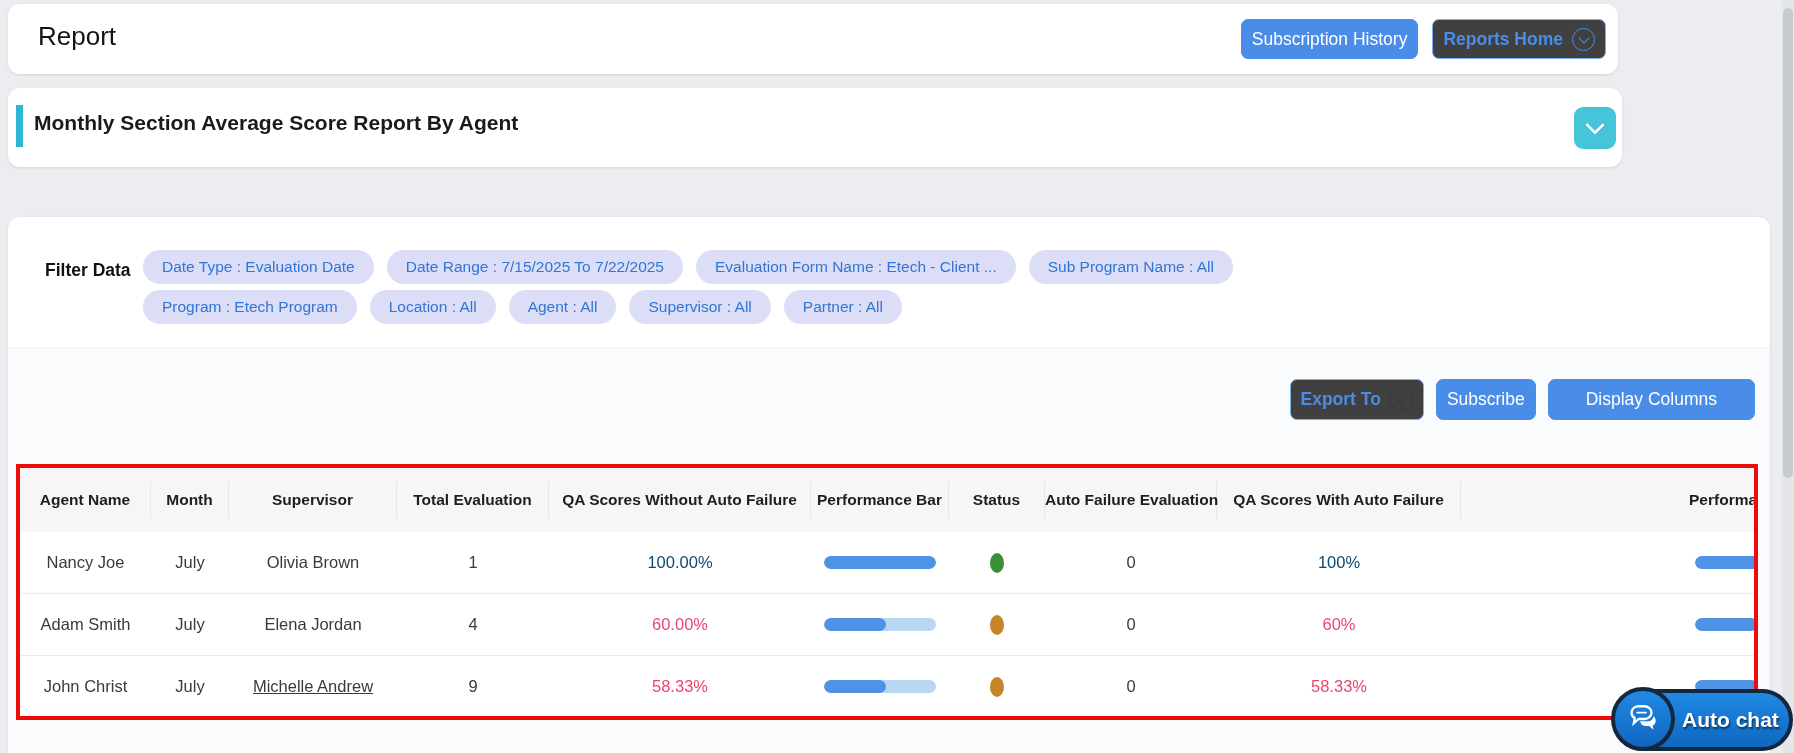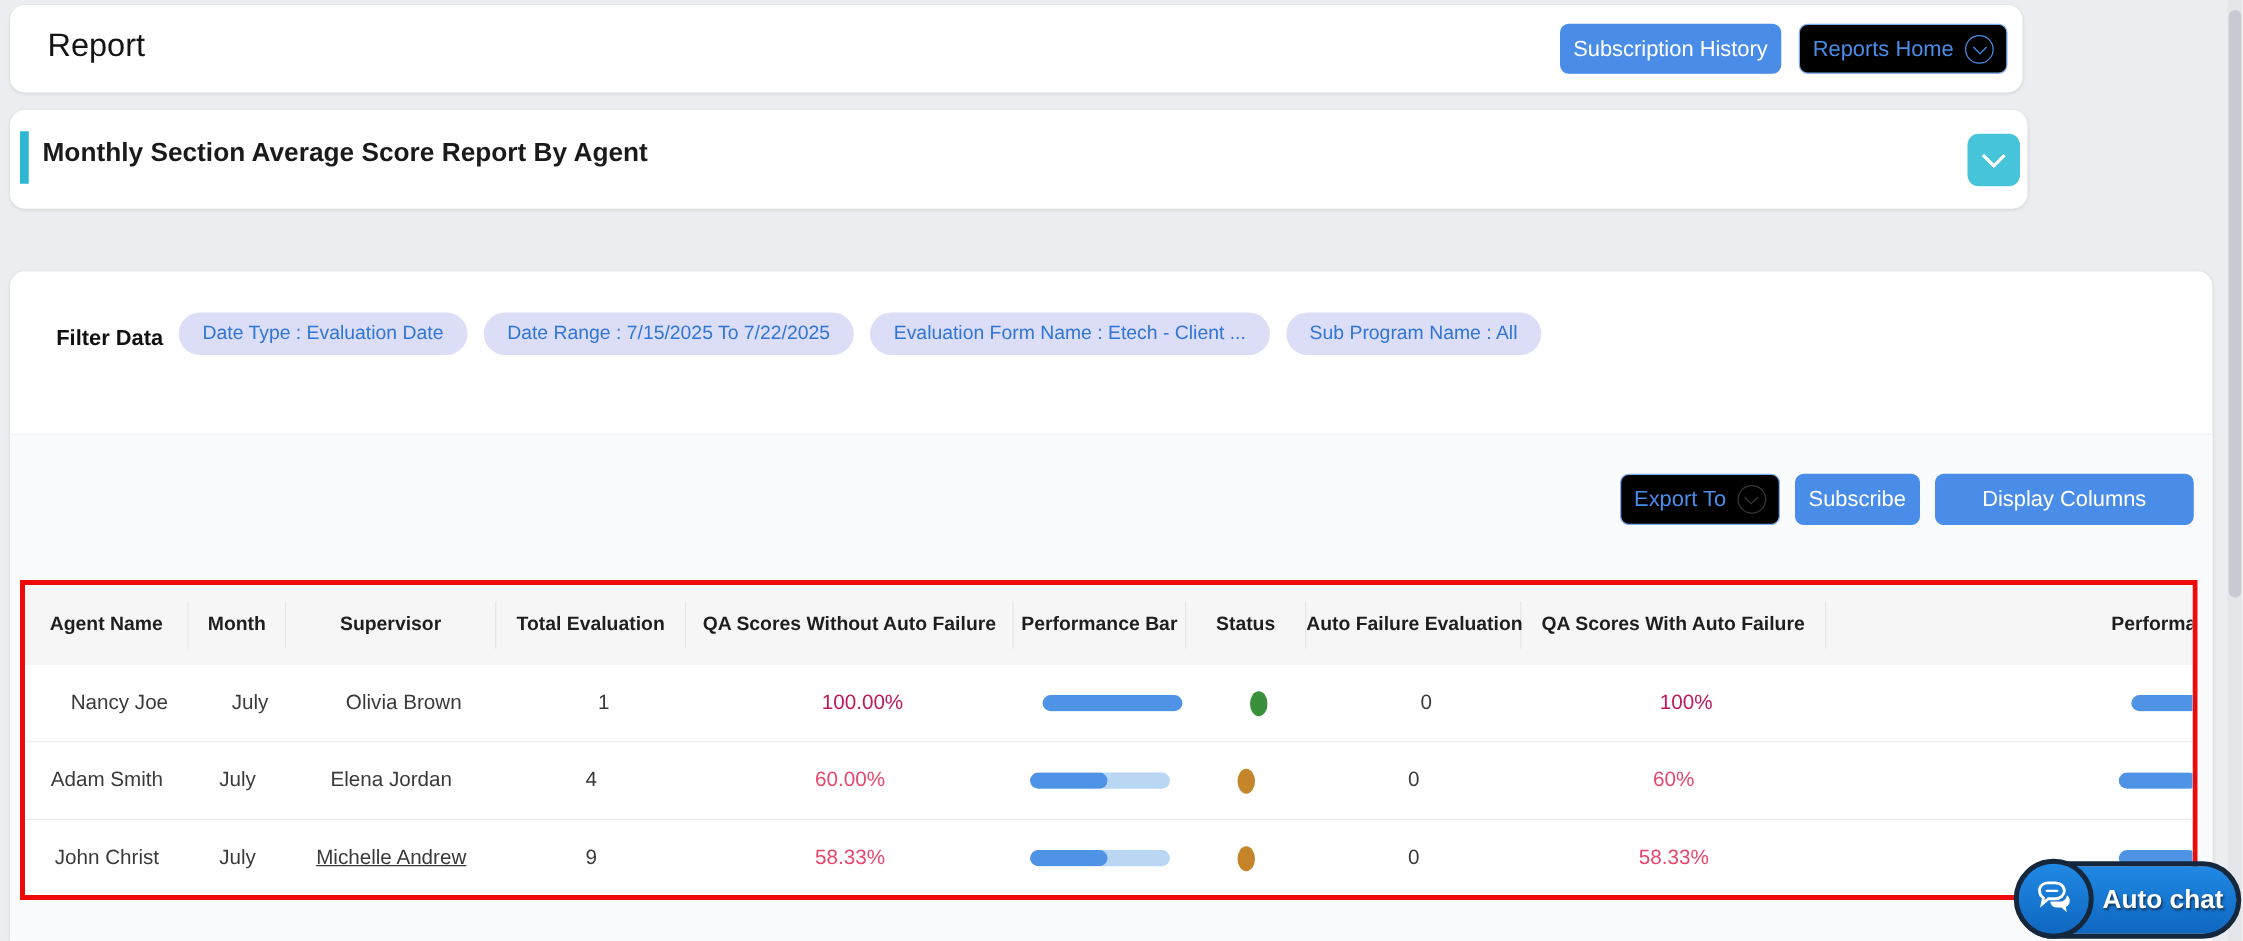--- a/index.html
+++ b/index.html
@@ -11,21 +11,21 @@
     -webkit-font-smoothing:antialiased;
   }
   .card { position:absolute; background:#fff; border-radius:12px; box-shadow:0 1px 3px rgba(0,0,0,.10); }
 
   
   #topbar { left:8px; top:4px; width:1610px; height:70px; }
   .page-title { position:absolute; left:30px; top:17px; font-size:26px; color:#141414; }
   .topbar-btns { position:absolute; right:12px; top:15px; display:flex; gap:14px; }
   .btn { height:40px; border-radius:7px; font-size:17.5px; display:inline-flex; align-items:center; justify-content:center; gap:9px; padding:0 10px; cursor:pointer; box-sizing:border-box; font-family:"Liberation Sans", sans-serif; }
   .btn-primary { background:#4a8de9; color:#fff; border:1px solid #4a8de9; }
-  .btn-outline { background:#000000; color:#4a8de9; border:1px solid #7cadf0; }
+  .btn-outline { background:#404040; color:#4a8de9; border:1px solid #7cadf0;font-weight:bold; }
   .chev-circle { width:21px; height:21px; border:1.5px solid currentColor; border-radius:50%; display:inline-flex; align-items:center; justify-content:center; flex:none; }
   .chev-circle::after { content:""; width:7px; height:7px; border-right:1.8px solid currentColor; border-bottom:1.8px solid currentColor; transform:rotate(45deg); margin-top:-3px; }
 
   
   #titlecard { left:8px; top:88px; width:1614px; height:79px; }
   .accent { position:absolute; left:8px; top:17px; width:7px; height:42px; background:#2db7d2; }
   .section-title { position:absolute; left:26px; top:23px; font-size:21px; font-weight:bold; color:#1a1a1a; }
   .collapse-btn { position:absolute; left:1566px; top:19px; width:42px; height:42px; background:#45c4da; border-radius:9px; display:flex; align-items:center; justify-content:center; cursor:pointer; }
   .collapse-btn::after { content:""; width:11px; height:11px; border-right:3px solid #fff; border-bottom:3px solid #fff; border-radius:1px; transform:rotate(45deg); margin-top:-6px; }
 
@@ -45,21 +45,21 @@
 
   
   .rtable { position:absolute; left:8px; top:116px; width:1742px; height:256px; border:4px solid #ee0b0b; background:#fff; overflow:hidden; box-sizing:border-box; }
   .rt-inner { width:2022px; }
   .rt-head { display:flex; height:64px; background:#f6f6f6; align-items:center; }
   .rt-hc { font-size:15.5px; font-weight:bold; color:#1e1e1e; text-align:center; box-sizing:border-box; border-right:1px solid #e7e7e7; height:38px; line-height:38px; white-space:nowrap; overflow:visible; flex:none; cursor:pointer; }
   .rt-hc:last-child { border-right:none; }
   .rt-row { display:flex; height:61px; align-items:center; border-bottom:1px solid #ececec; background:#fff; }
   .rt-row:last-child { border-bottom:none; }
   .rt-c { font-size:16.5px; color:#3a3a3a; text-align:center; flex:none; display:flex; align-items:center; justify-content:center; }
-  .val-good { color:#be185d; }
+  .val-good { color:#0c4a6e; }
   .val-low { color:#e8466d; }
   .bar { width:112px; height:13px; border-radius:7px; background:#b9d6f3; overflow:hidden; position:relative; }
   .bar-fill { position:absolute; left:0; top:0; bottom:0; background:#4f93e6; border-radius:7px; }
   .dot { width:14px; height:20px; border-radius:50%; display:inline-block; }
   .lastcol-wrap { justify-content:flex-start; }
   .lastcol-bar { margin-left:234px; }
 
   
   .vscroll { position:absolute; right:0; top:0; width:12px; height:753px; background:#e4e6e9; }
   .vscroll-thumb { position:absolute; right:1px; top:8px; width:10px; height:470px; background:#c7cbd1; border-radius:5px; cursor:grab; }
@@ -91,20 +91,27 @@
   <div class="collapse-btn"></div>
 </div>
 
 <div class="card" id="maincard">
   <div class="filter-label">Filter Data</div>
   <div class="chip-row" id="chiprow1">
       <span class="chip">Date Type : Evaluation Date</span>
       <span class="chip">Date Range : 7/15/2025 To 7/22/2025</span>
       <span class="chip">Evaluation Form Name : Etech - Client ...</span>
       <span class="chip">Sub Program Name : All</span>
+    </div>
+  <div class="chip-row" id="chiprow2">
+      <span class="chip">Program : Etech Program</span>
+      <span class="chip">Location : All</span>
+      <span class="chip">Agent : All</span>
+      <span class="chip">Supervisor : All</span>
+      <span class="chip">Partner : All</span>
     </div>
 
   <div class="lower">
     <div class="toolbar">
       <button class="btn btn-outline">
         <span>Export To</span>
         <span class="chev-circle dark-ic"></span>
       </button>
       <button class="btn btn-primary">
         <span>Subscribe</span>
@@ -123,21 +130,21 @@
             <div class="rt-hc" style="width: 152px;">Total Evaluation</div>
             <div class="rt-hc" style="width: 262px;">QA Scores Without Auto Failure</div>
             <div class="rt-hc" style="width: 138px;">Performance Bar</div>
             <div class="rt-hc" style="width: 96px;">Status</div>
             <div class="rt-hc" style="width: 172px;">Auto Failure Evaluation</div>
             <div class="rt-hc" style="width: 244px;">QA Scores With Auto Failure</div>
             <div class="rt-hc" style="width: 581px;">Performance Bar</div>
           </div>
         <div id="tbody">
             <div class="rt-row">
-              <div class="rt-c" style="width: 131px; padding-left: 10px;">Nancy Joe</div>
+              <div class="rt-c" style="width: 131px;">Nancy Joe</div>
               <div class="rt-c" style="width: 78px;">July</div>
               <div class="rt-c" style="width: 168px;">Olivia Brown</div>
               <div class="rt-c" style="width: 152px;">1</div>
               <div class="rt-c val-good" style="width: 262px;">100.00%</div>
               <div class="rt-c" style="width: 138px;">
                 <div class="bar">
                   <div class="bar-fill" style="width: 100%;"></div>
                 </div>
               </div>
               <div class="rt-c" style="width: 96px;">

